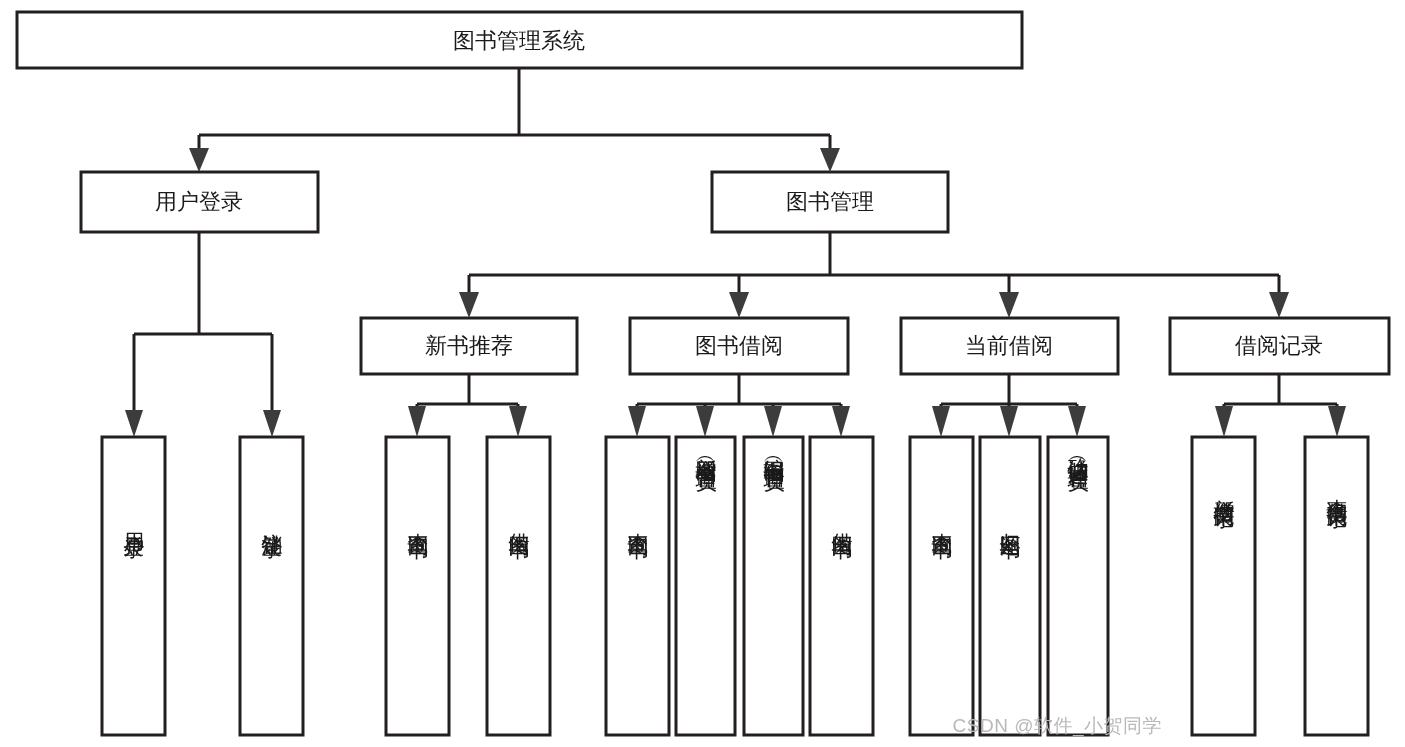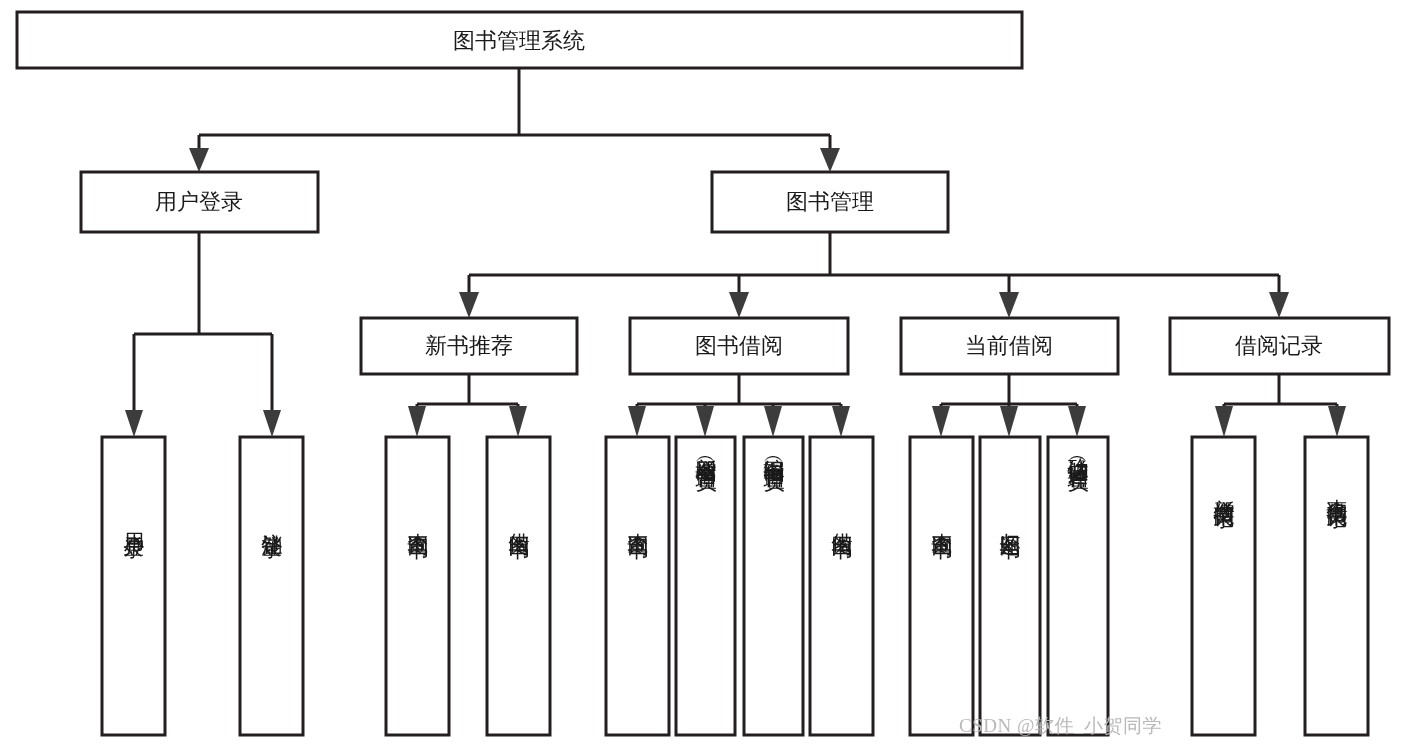--- a/index.html
+++ b/index.html
@@ -53,21 +53,21 @@
     writing-mode: vertical-rl;
     text-orientation: upright;
     text-anchor: middle;
     white-space: pre;
     letter-spacing: 2px;
   }
   .watermark {
     position: absolute;
     right: 12px;
     bottom: 8px;
-    font-family: Liberation Serif, serif;
+    font-family: Liberation Sans, sans-serif;
     font-size: 19px;
     color: #b9b9b9;
     white-space: nowrap;
     pointer-events: none;
     letter-spacing: 0.5px;
   }
 </style>
 </head>
 <body>
 

